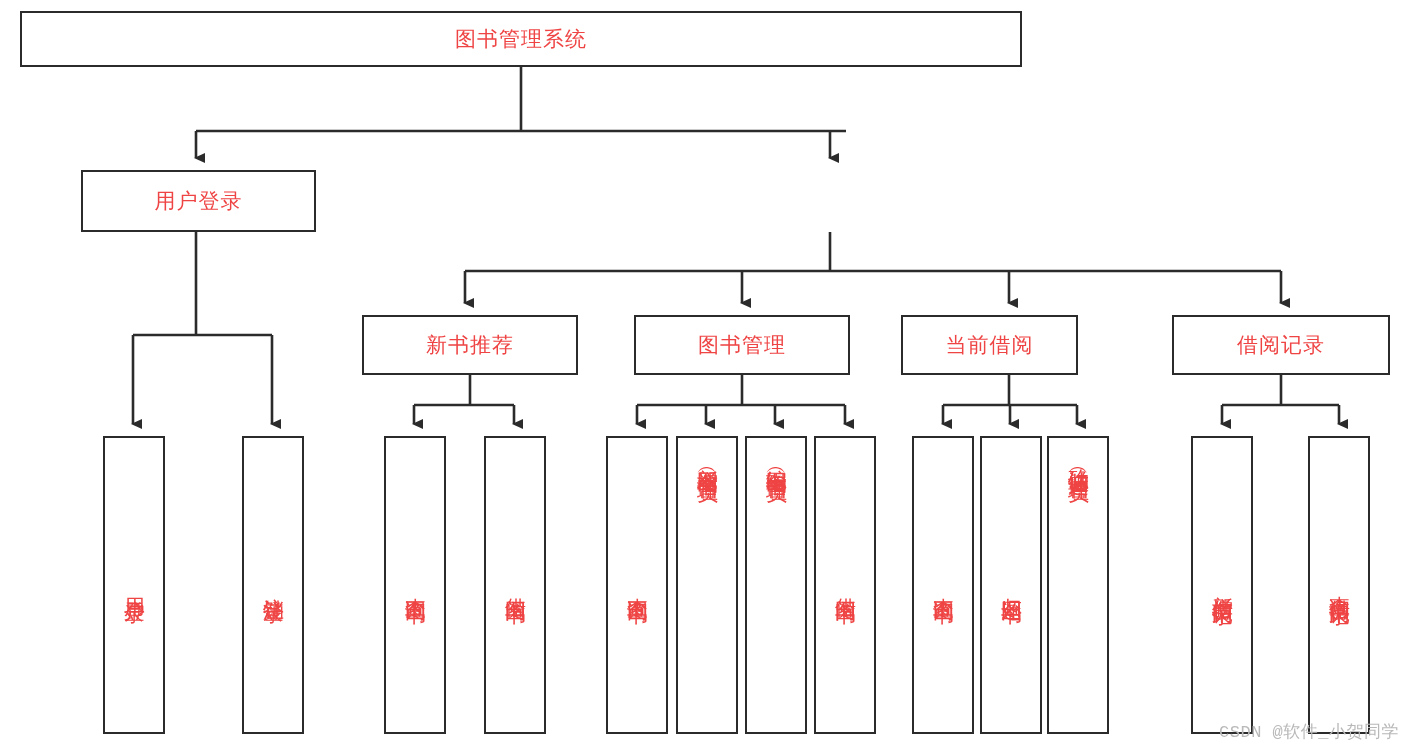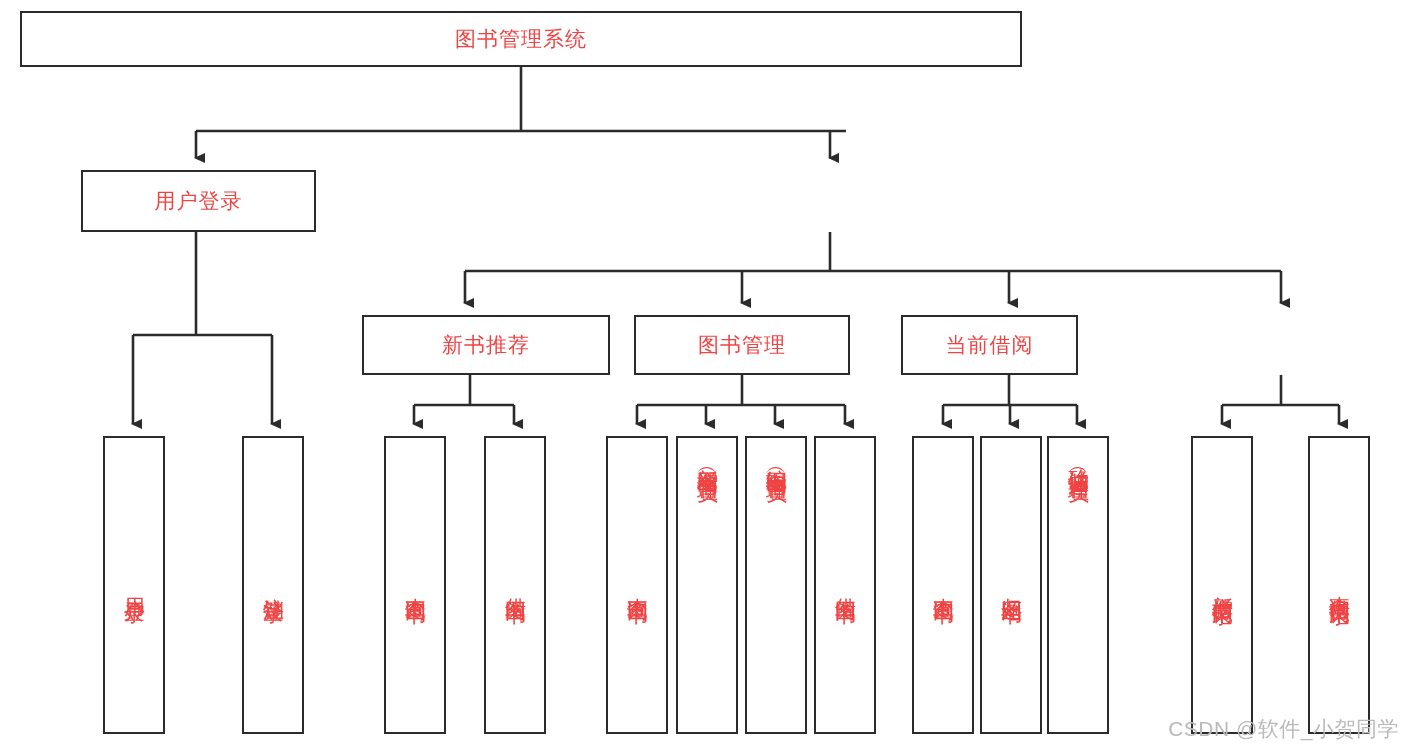--- a/index.html
+++ b/index.html
@@ -46,24 +46,25 @@
     white-space:nowrap;
   }
   svg.wires{
     position:absolute;left:0;top:0;width:1405px;height:747px;
     pointer-events:none;
   }
   .wm{
     position:absolute;
     right:6px;
     bottom:4px;
-    font-size:21px;
+    font-size:17px;
     color:#b9b9b9;
     letter-spacing:0.5px;
     white-space:nowrap;
+    font-family:Liberation Mono, monospace;
   }
 </style>
 </head>
 <body>
 
 <div id="diagram">
 
   <svg class="wires" viewBox="0 0 1405 747" xmlns="http://www.w3.org/2000/svg">
     <defs>
       <marker id="arw" markerWidth="12" markerHeight="12" refX="5" refY="9" orient="auto" markerUnits="userSpaceOnUse">
@@ -116,32 +117,35 @@
 
   <div class="node h" style="left:20px;top:11px;width:1002px;height:56px;">
     <span class="label">图书管理系统</span>
   </div>
 
   <div class="node h" style="left:81px;top:170px;width:235px;height:62px;">
     <span class="label">用户登录</span>
   </div>
 
 
-  <div class="node h" style="left:362px;top:315px;width:248px;height:60px;">
+  <div class="node h" style="left:362px;top:315px;width:216px;height:60px;">
     <span class="label">新书推荐</span>
   </div>
 
   <div class="node h" style="left:634px;top:315px;width:216px;height:60px;">
     <span class="label">图书管理</span>
   </div>
 
   <div class="node h" style="left:901px;top:315px;width:177px;height:60px;">
     <span class="label">当前借阅</span>
   </div>
 
+  <div class="node h" style="left:1172px;top:315px;width:218px;height:60px;">
+    <span class="label">借阅记录</span>
+  </div>
 
   <div class="node v center" style="left:103px;top:436px;width:62px;height:298px;">
     <span class="label">用户登录</span>
   </div>
 
   <div class="node v center" style="left:242px;top:436px;width:62px;height:298px;">
     <span class="label">注销登录</span>
   </div>
 
   <div class="node v center" style="left:384px;top:436px;width:62px;height:298px;">

